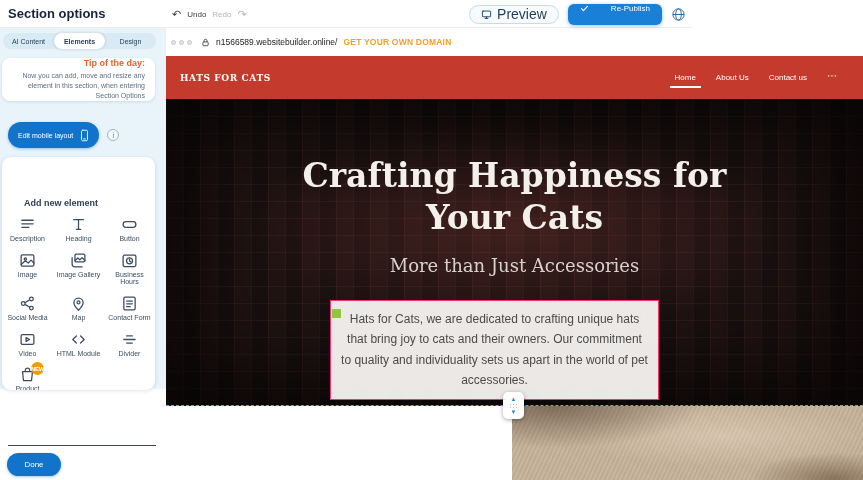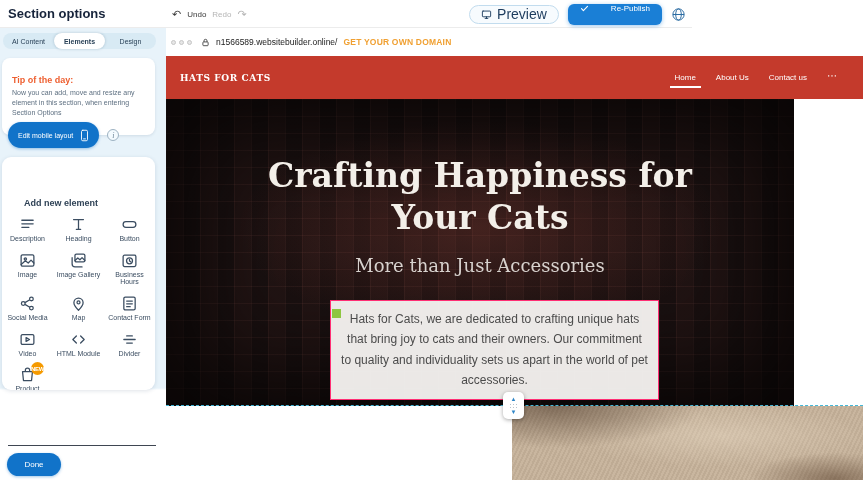--- a/index.html
+++ b/index.html
@@ -28,21 +28,21 @@
   
   .sidebar { position:absolute; left:0; top:28px; width:166px; height:452px; z-index:30;
              background:linear-gradient(to bottom, #e8f3fa 0px, #e8f3fa 360px, #ffffff 362px); }
   .tabs { position:absolute; left:3px; top:5px; width:153px; height:16px; display:flex;
           background:#d8eaf4; border-radius:9px; }
   .tab { flex:1; display:flex; align-items:center; justify-content:center; font-size:7px;
          color:#2a4258; border-radius:8px; cursor:pointer; }
   .tab.active { background:#fff; font-weight:bold; box-shadow:0 0 3px rgba(20,60,90,.25); }
 
   .tip-card { position:absolute; left:2px; top:30px; width:153px; background:#fff; border-radius:8px;
-              box-shadow:0 1px 3px rgba(30,60,90,.12); padding:17px 10px; }
+              box-shadow:0 1px 3px rgba(30,60,90,.12); padding:0 10px;text-align:right; }
   .tip-title { color:#ee5f30; font-size:9px; font-weight:bold; }
   .tip-body { margin-top:3px; font-size:7px; color:#5d6f80; line-height:1.45; }
 
   .mobile-row { position:absolute; left:8px; top:94px; display:flex; align-items:center; gap:8px; }
   .edit-mobile { display:flex; align-items:center; gap:7px; height:26px; padding:0 10px; background:#1173c9;
                  color:#fff; border:none; border-radius:14px; font-size:7px; font-family:inherit;
                  cursor:pointer; box-shadow:0 1px 3px rgba(17,115,201,.4); }
   .info { width:12px; height:12px; border-radius:50%; border:1px solid #9db2c2; color:#6c8396;
           font-size:8px; display:flex; align-items:center; justify-content:center; cursor:pointer;
           font-family:"Liberation Serif", serif; font-style:italic; background:#f3fafe; }
@@ -76,21 +76,21 @@
 
   .site-header { position:absolute; left:0; top:28px; width:697px; height:43px; background:#c43a2c;
                  display:flex; align-items:center; padding:0 26px 0 14px; }
   .logo { font-family:"DejaVu Serif", serif; font-size:9px; font-weight:bold; color:#fff;
           letter-spacing:.6px; cursor:pointer; }
   .site-nav { margin-left:auto; display:flex; align-items:center; gap:20px; }
   .nav-item { font-size:8px; color:#fff; position:relative; padding:7px 0; cursor:pointer; }
   .nav-item.active::after { content:""; position:absolute; left:-5px; right:-5px; bottom:1px; height:2px; background:#fff; }
   .nav-more { color:#fff; font-size:10px; cursor:pointer; line-height:1; padding-bottom:3px; }
 
-  .hero { position:absolute; left:0; top:71px; width:628px; height:307px; overflow:hidden; text-align:center;
+  .hero { position:absolute; left:0; top:71px; width:697px; height:307px; overflow:hidden; text-align:center;
           background-color:#171010;
           background-image:
             radial-gradient(ellipse 55% 50% at 50% 42%, rgba(150,70,60,.30), transparent 70%),
             repeating-linear-gradient(0deg, rgba(200,120,110,.08) 0 1px, transparent 1px 17px),
             repeating-linear-gradient(90deg, rgba(200,120,110,.08) 0 1px, transparent 1px 17px),
             repeating-linear-gradient(90deg, rgba(120,50,45,.10) 0 17px, rgba(40,15,15,.12) 17px 34px);
           box-shadow:inset 0 0 90px 30px rgba(0,0,0,.75); }
   .hero-title { margin-top:56px; font-family:"DejaVu Serif", serif; font-size:33px; line-height:1.28;
                 color:#f3efe9; font-weight:600; cursor:pointer; }
   .hero-subtitle { margin-top:16px; font-family:"DejaVu Serif", serif; font-size:18px; color:#d8d2ce; cursor:pointer; }

